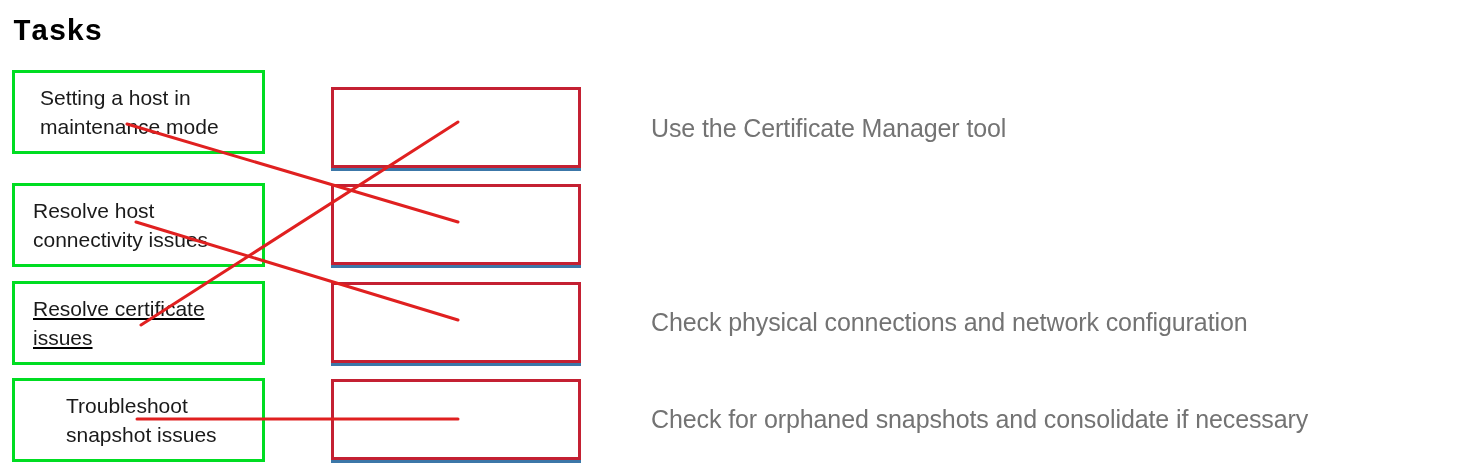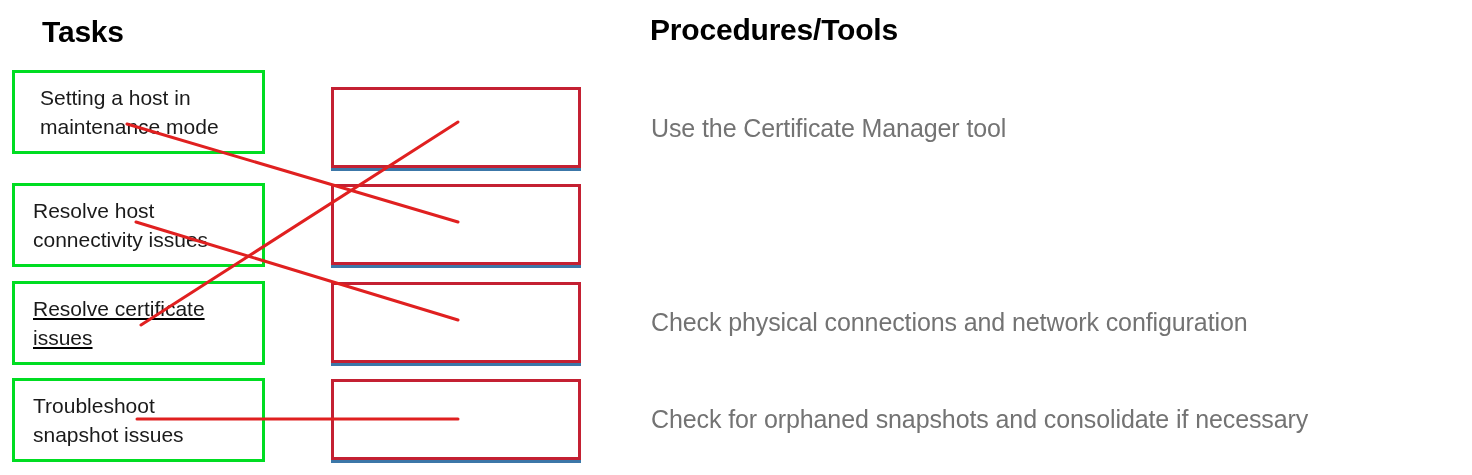--- a/index.html
+++ b/index.html
@@ -24,21 +24,21 @@
   
   .col-heading {
     position: absolute;
     font-weight: bold;
     font-size: 30px;
     line-height: 34px;
     letter-spacing: -0.2px;
     color: #000000;
     white-space: nowrap;
   }
-  #heading-tasks { left: 42px; top: 15px; }
+  #heading-tasks { left: 13px; top: 15px; font-family: Liberation Mono, monospace; }
   #heading-procedures { left: 650px; top: 13px; }
 
   
   .task-box {
     position: absolute;
     left: 12px;
     width: 253px;
     height: 84px;
     box-sizing: border-box;
     border: 3px solid #00dd22;
@@ -50,21 +50,21 @@
     display: block;
     padding: 0 8px 0 18px;
     font-size: 21px;
     line-height: 29px;
     color: #1a1a1a;
     white-space: pre-line;
   }
   #task-box-0 { top: 70px; padding-left: 7px; }
   #task-box-1 { top: 183px; }
   #task-box-2 { top: 281px; text-decoration: underline; }
-  #task-box-3 { top: 378px; }
+  #task-box-3 { top: 378px; padding-left: 33px; }
 
   
   .answer-box {
     position: absolute;
     left: 331px;
     width: 250px;
     height: 81px;
     box-sizing: border-box;
     border: 3px solid #c42032;
     background: #ffffff;
@@ -108,21 +108,20 @@
     pointer-events: none;
   }
 </style>
 </head>
 <body>
 
 <div id="slide">
 
   <div class="col-heading" id="heading-tasks">Tasks</div>
 
-  <div class="col-heading" id="heading-procedures">Procedures/Tools</div>
 
   <div class="task-box" id="task-box-0">
     <span class="task-label">Setting a host in
 maintenance mode</span>
   </div>
   <div class="task-box" id="task-box-1">
     <span class="task-label">Resolve host
 connectivity issues</span>
   </div>
   <div class="task-box" id="task-box-2">

